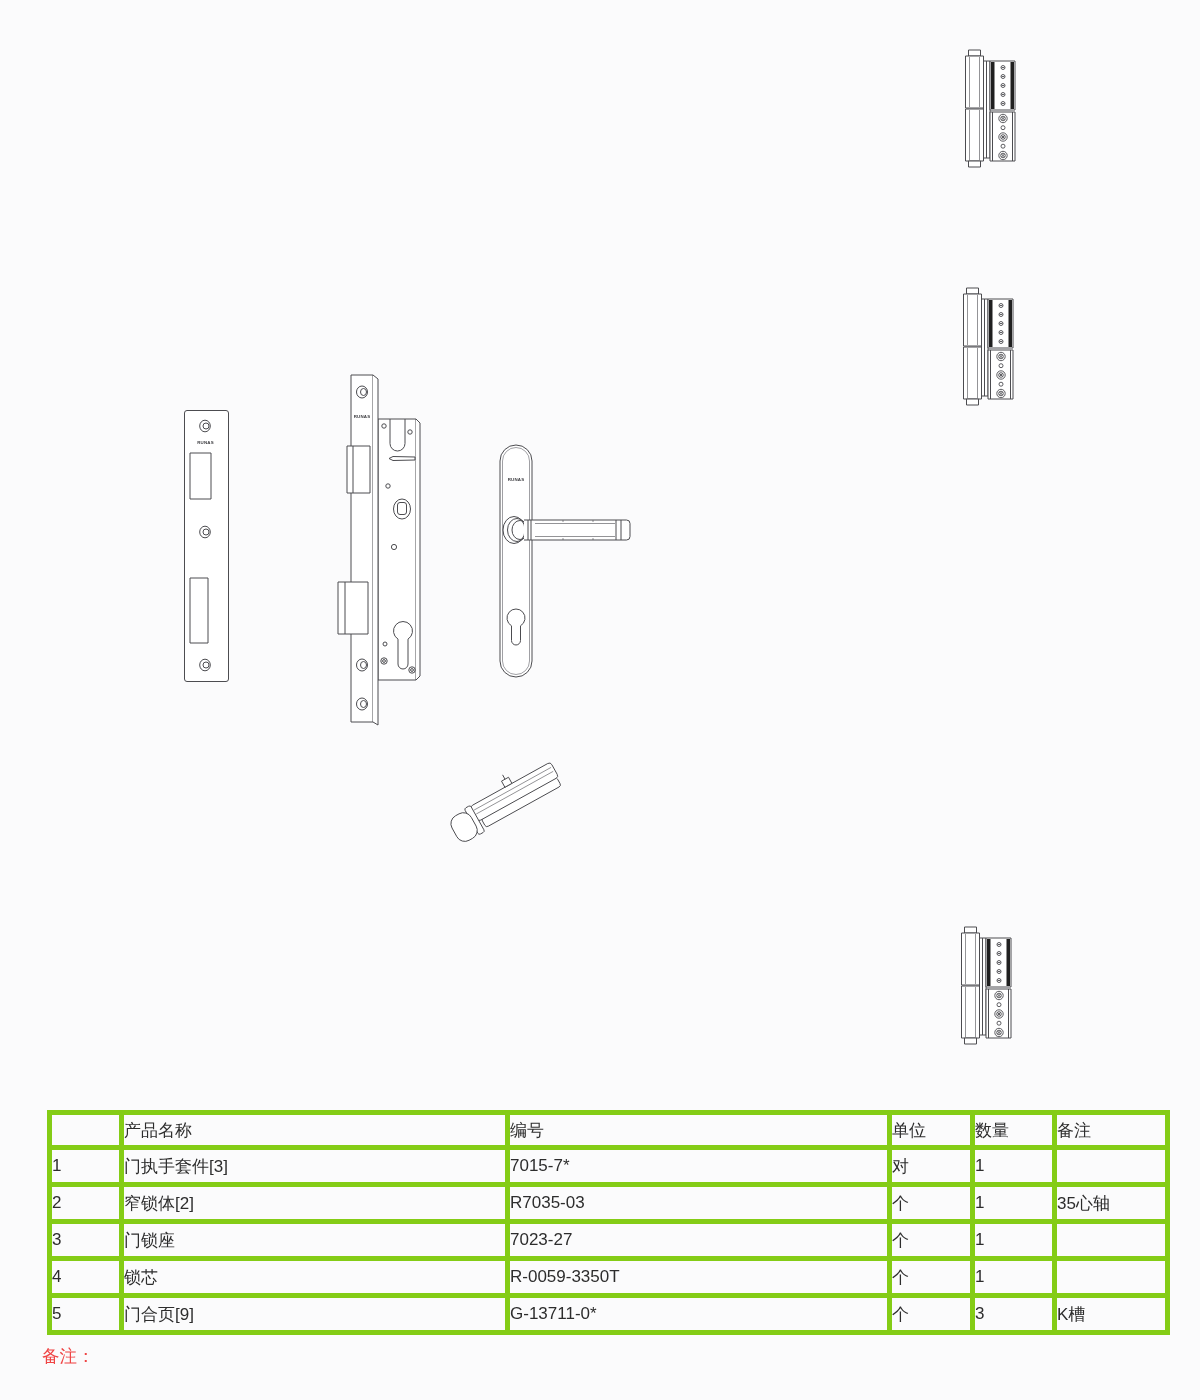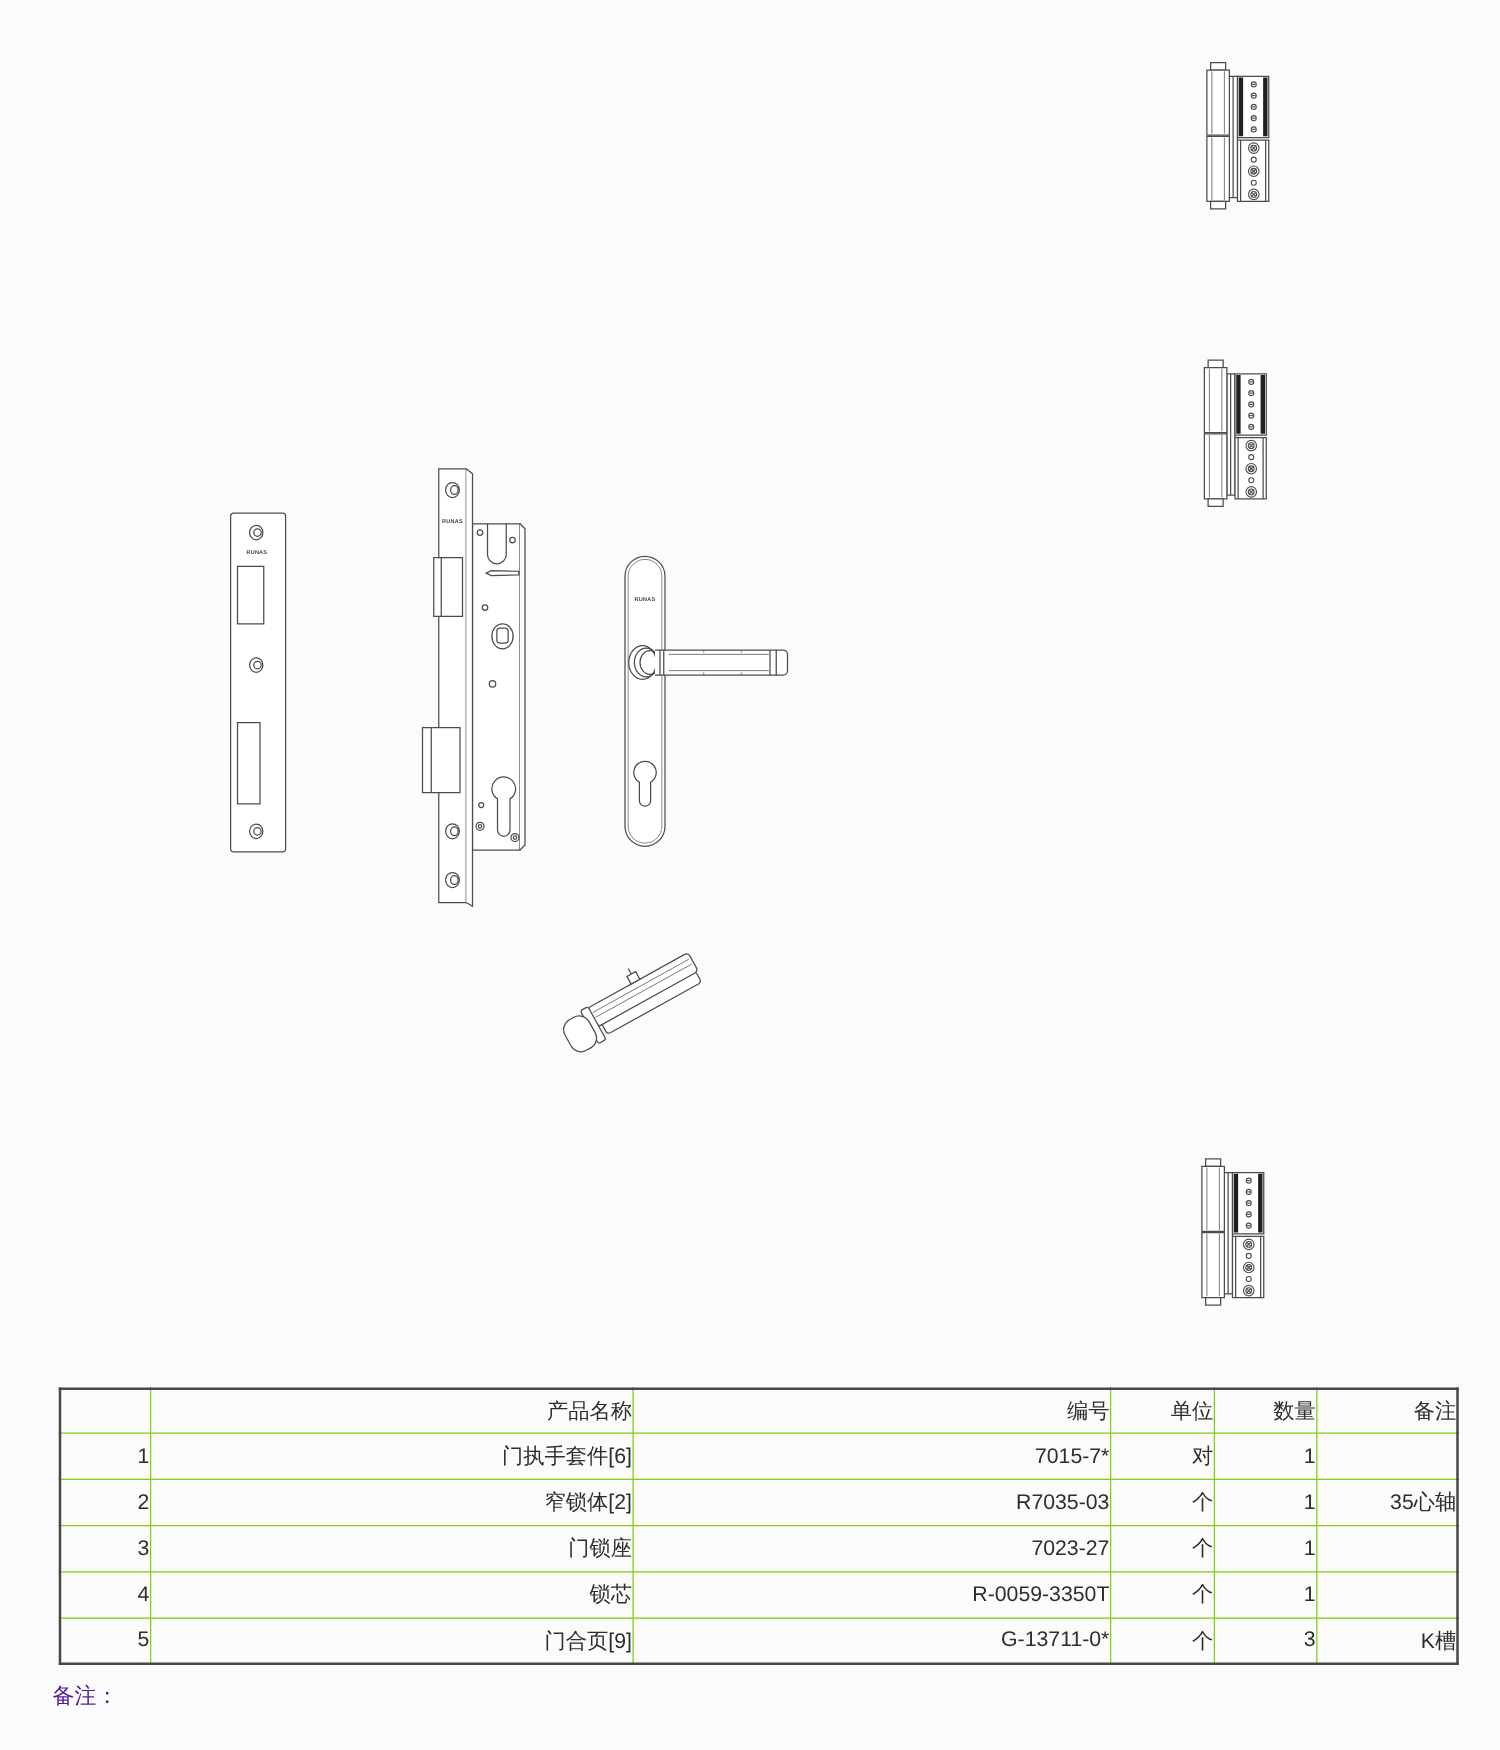--- a/index.html
+++ b/index.html
@@ -10,32 +10,32 @@
   }
   .drawings-svg { position:absolute; left:0; top:0; }
   .drawings-svg * { vector-effect:non-scaling-stroke; }
 
   .parts-table {
     position:absolute; left:47px; top:1110px; width:1118px;
     border-collapse:collapse; table-layout:fixed;
     border:2px solid #474747;
   }
   .parts-table th, .parts-table td {
-    border:1px solid #84cc16;
-    text-align:right; vertical-align:middle;
+    border:5px solid #84cc16;
+    text-align:left; vertical-align:middle;
     font-size:17px; font-weight:normal; color:#2d2d2d;
     padding:0; overflow:hidden; white-space:nowrap;
   }
   .parts-table thead tr { height:35px; }
   .parts-table tbody tr { height:37px; }
   .remark-small { font-size:12px; }
 
   .notes {
     position:absolute; left:42px; top:1341px;
-    font-size:17.5px; color:#4c1d95; line-height:30px;
+    font-size:17.5px; color:#ef4444; line-height:30px;
   }
   .notes-grid { display:grid; grid-template-columns:50px auto; column-gap:6px; }
   .notes-label { white-space:nowrap; }
   svg text { font-family:"Liberation Sans", sans-serif; }
   .brand-txt { font-size:4.4px; font-weight:bold; fill:#3c3c40; letter-spacing:.2px; }
 </style>
 </head>
 <body>
 
 <div class="canvas">
@@ -209,21 +209,21 @@
         <th>产品名称</th>
         <th>编号</th>
         <th>单位</th>
         <th>数量</th>
         <th>备注</th>
       </tr>
     </thead>
     <tbody>
       <tr>
         <td>1</td>
-        <td>门执手套件[6]</td>
+        <td>门执手套件[3]</td>
         <td>7015-7*</td>
         <td>对</td>
         <td>1</td>
         <td></td>
       </tr>
       <tr>
         <td>2</td>
         <td>窄锁体[2]</td>
         <td>R7035-03</td>
         <td>个</td>

